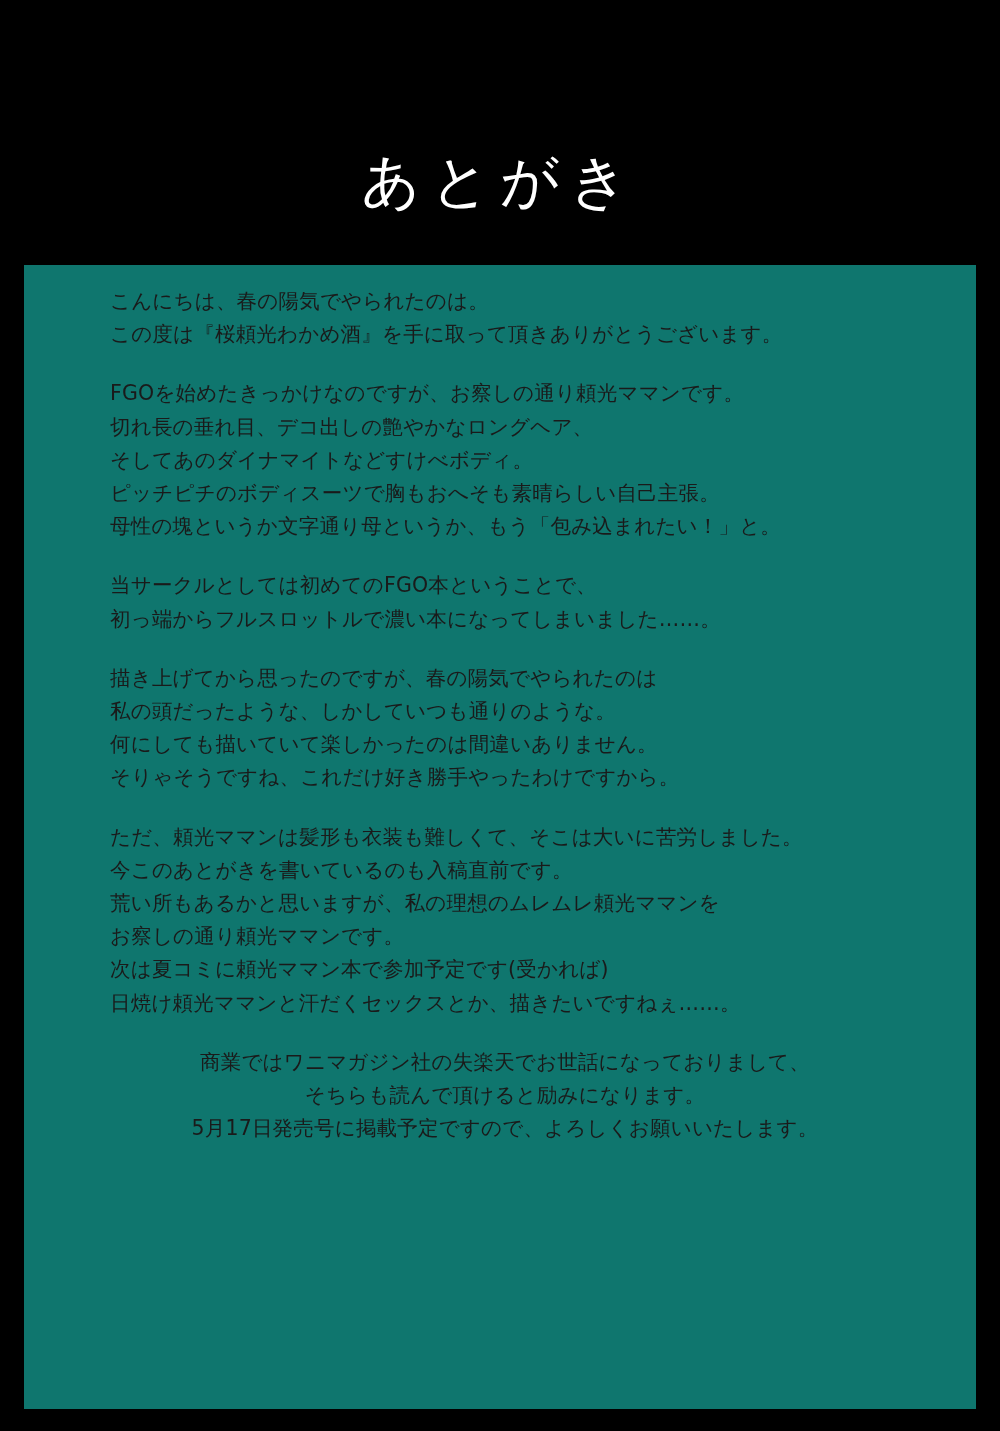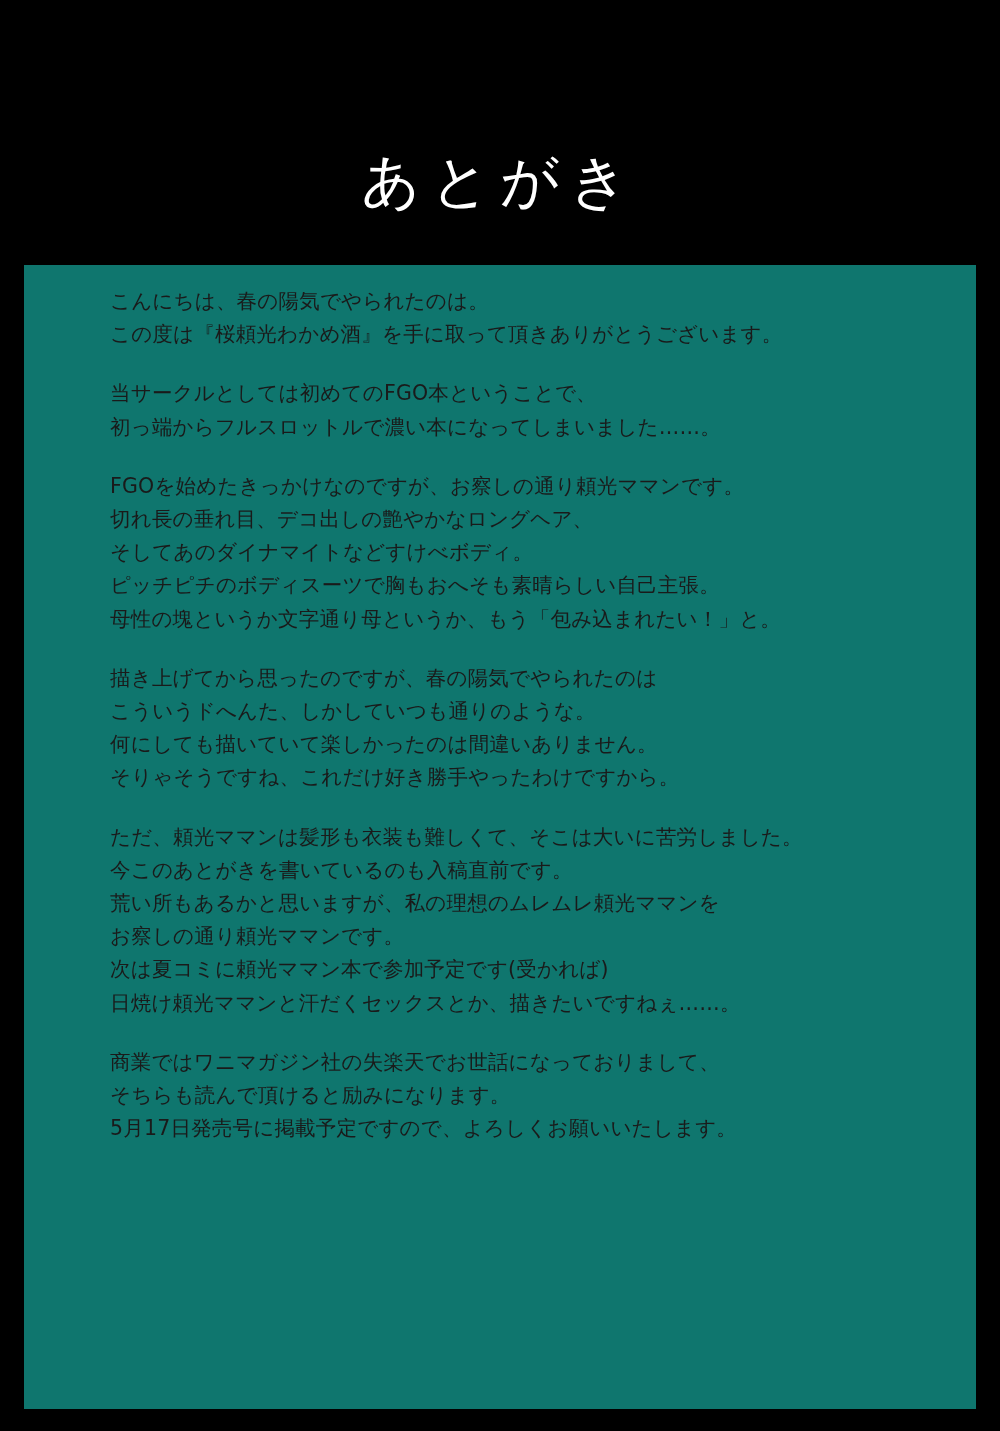--- a/index.html
+++ b/index.html
@@ -64,45 +64,45 @@
     width: 790px;
   }
   .para {
     color: #1a1a1a;
     font-size: 20.5px;
     line-height: 1.62;
     letter-spacing: 0.2px;
     margin: 0 0 26px 0;
     white-space: pre-line;
   }
-  .para:last-child { margin-bottom: 0; }
+  .para:last-child { margin-bottom: 0; text-align: center; }
 </style>
 </head>
 <body>
 
 <div class="page">
   <div class="frame-top"></div>
   <div class="frame-left"></div>
   <div class="frame-right"></div>
   <div class="frame-bottom"></div>
 
   <div class="title">あとがき</div>
 
   <div class="body-area">
     <p class="para">こんにちは、春の陽気でやられたのは。
 この度は『桜頼光わかめ酒』を手に取って頂きありがとうございます。</p>
-    <p class="para">当サークルとしては初めてのFGO本ということで、
-初っ端からフルスロットルで濃い本になってしまいました……。</p>
     <p class="para">FGOを始めたきっかけなのですが、お察しの通り頼光ママンです。
 切れ長の垂れ目、デコ出しの艶やかなロングヘア、
 そしてあのダイナマイトなどすけべボディ。
 ピッチピチのボディスーツで胸もおへそも素晴らしい自己主張。
 母性の塊というか文字通り母というか、もう「包み込まれたい！」と。</p>
+    <p class="para">当サークルとしては初めてのFGO本ということで、
+初っ端からフルスロットルで濃い本になってしまいました……。</p>
     <p class="para">描き上げてから思ったのですが、春の陽気でやられたのは
-こういうドへんた、しかしていつも通りのような。
+私の頭だったような、しかしていつも通りのような。
 何にしても描いていて楽しかったのは間違いありません。
 そりゃそうですね、これだけ好き勝手やったわけですから。</p>
     <p class="para">ただ、頼光ママンは髪形も衣装も難しくて、そこは大いに苦労しました。
 今このあとがきを書いているのも入稿直前です。
 荒い所もあるかと思いますが、私の理想のムレムレ頼光ママンを
 お察しの通り頼光ママンです。
 次は夏コミに頼光ママン本で参加予定です(受かれば)
 日焼け頼光ママンと汗だくセックスとか、描きたいですねぇ……。</p>
     <p class="para">商業ではワニマガジン社の失楽天でお世話になっておりまして、
 そちらも読んで頂けると励みになります。

